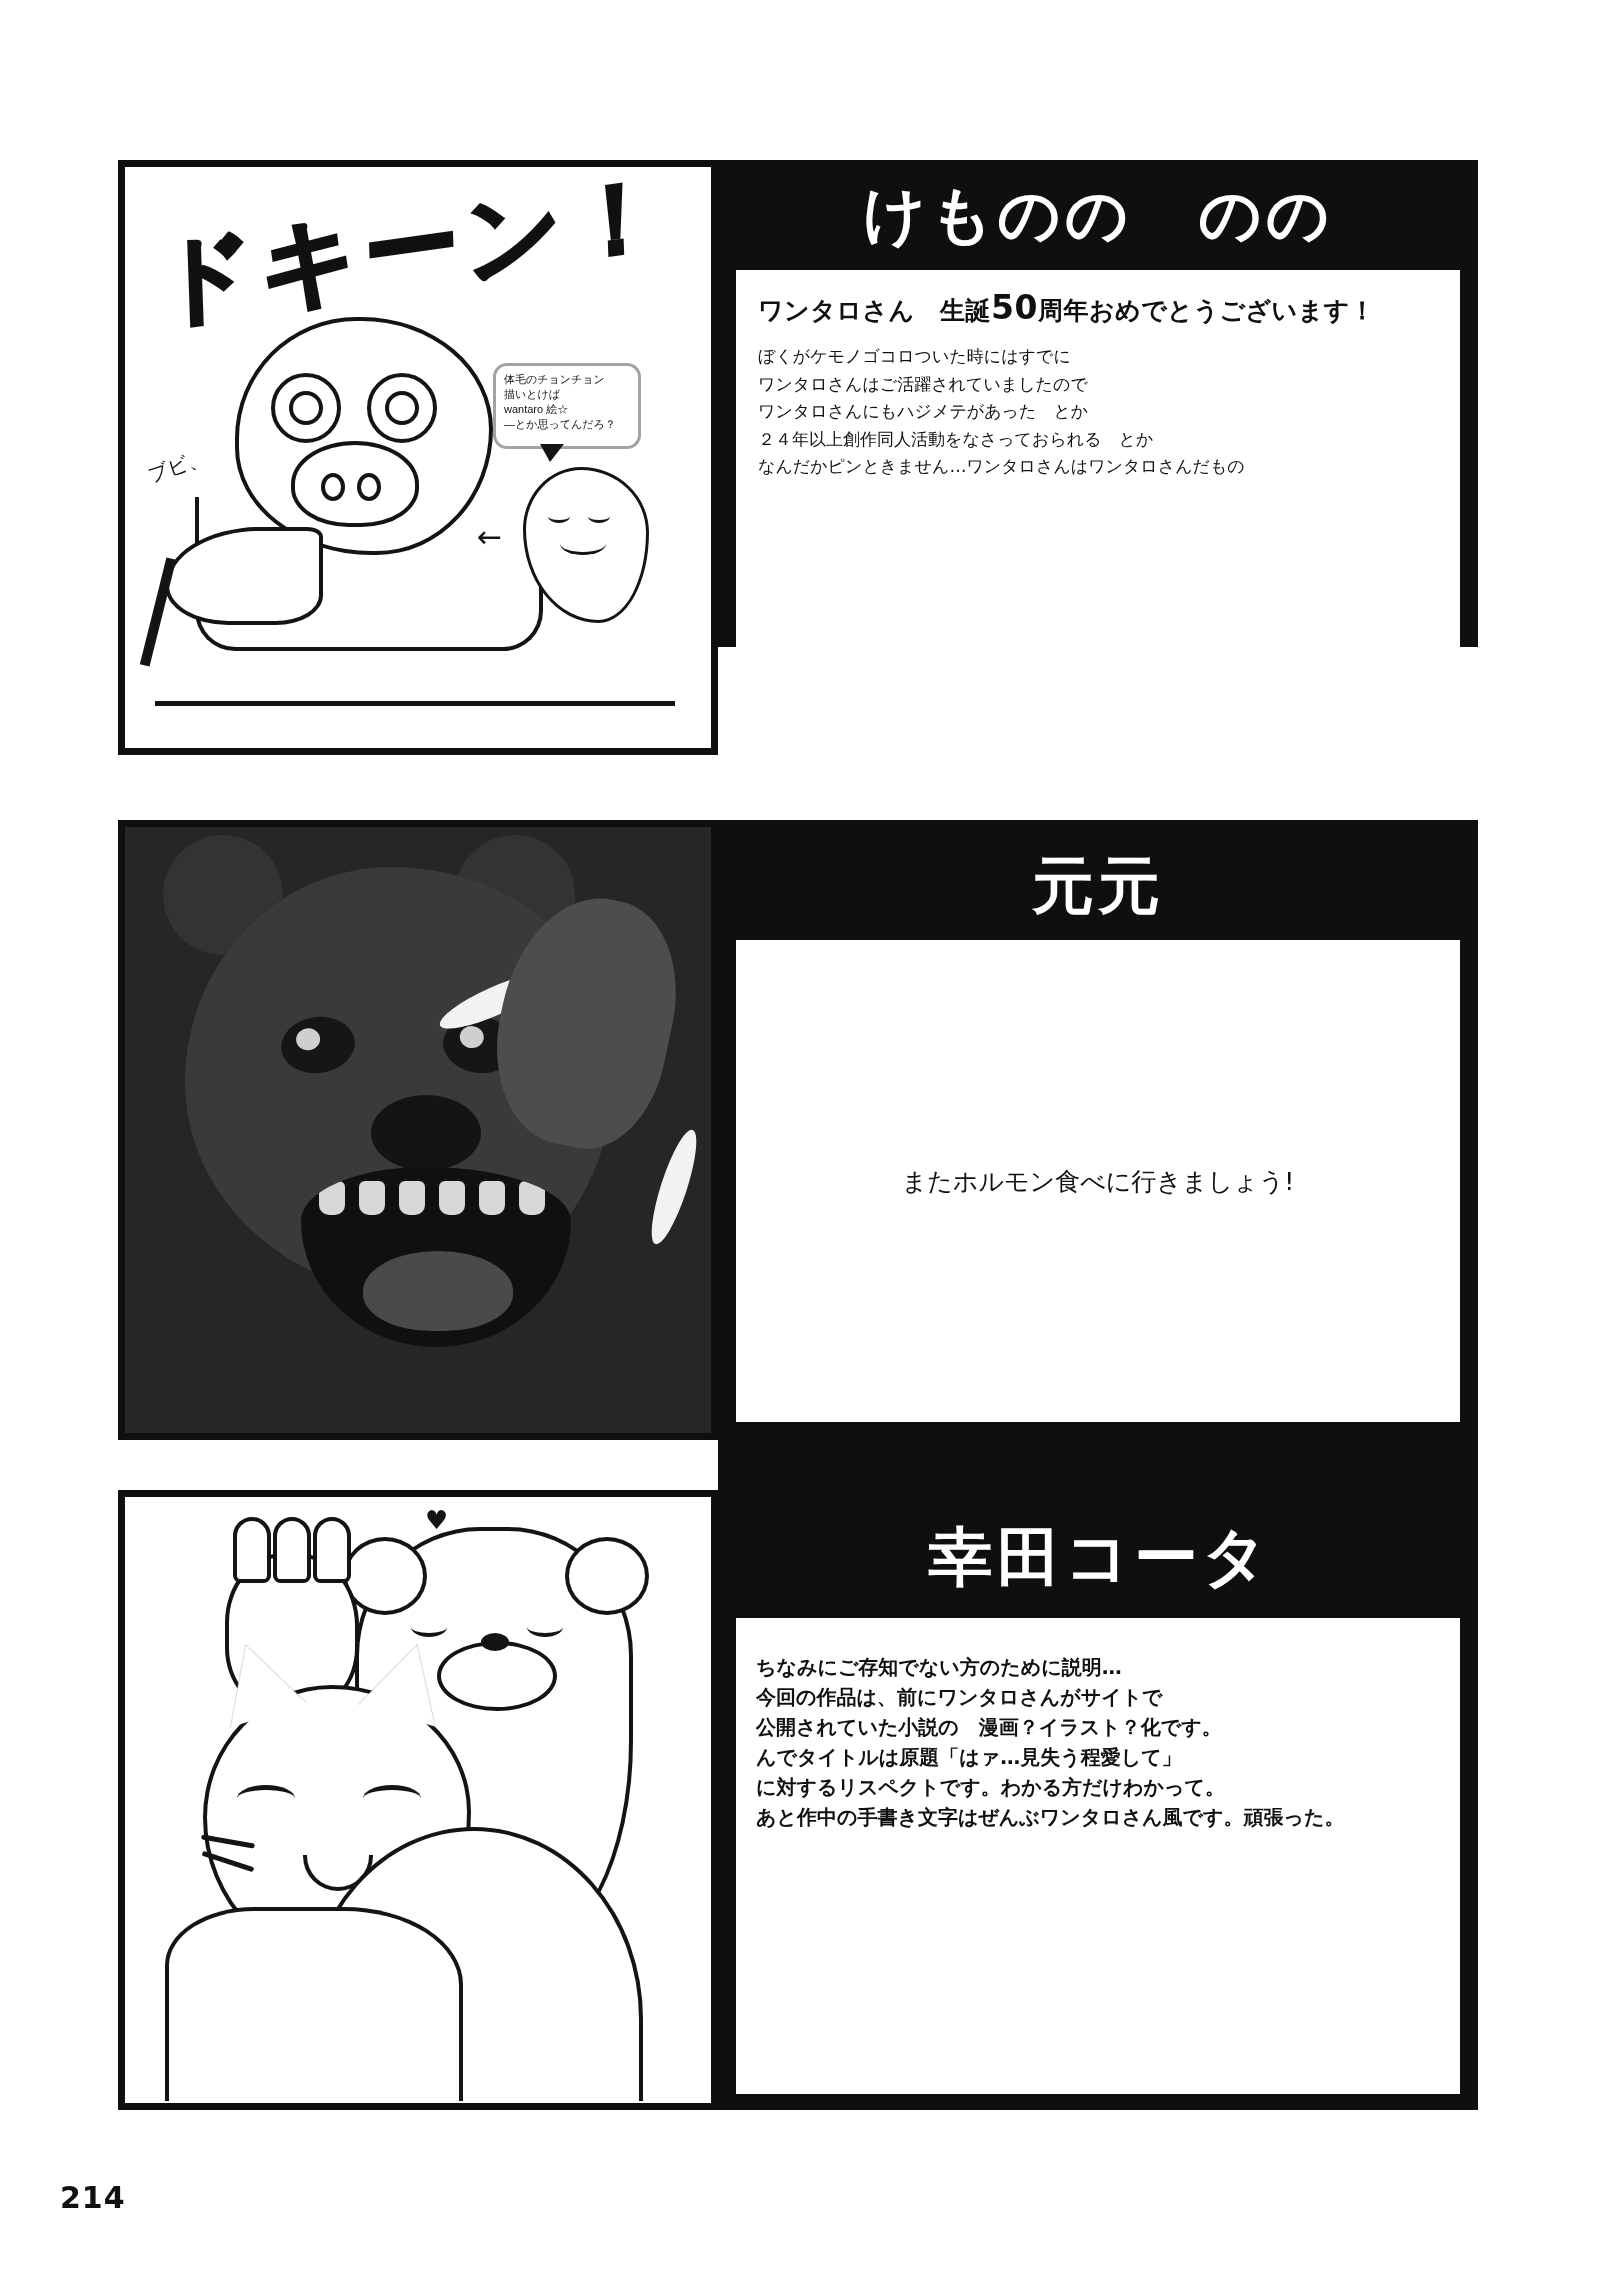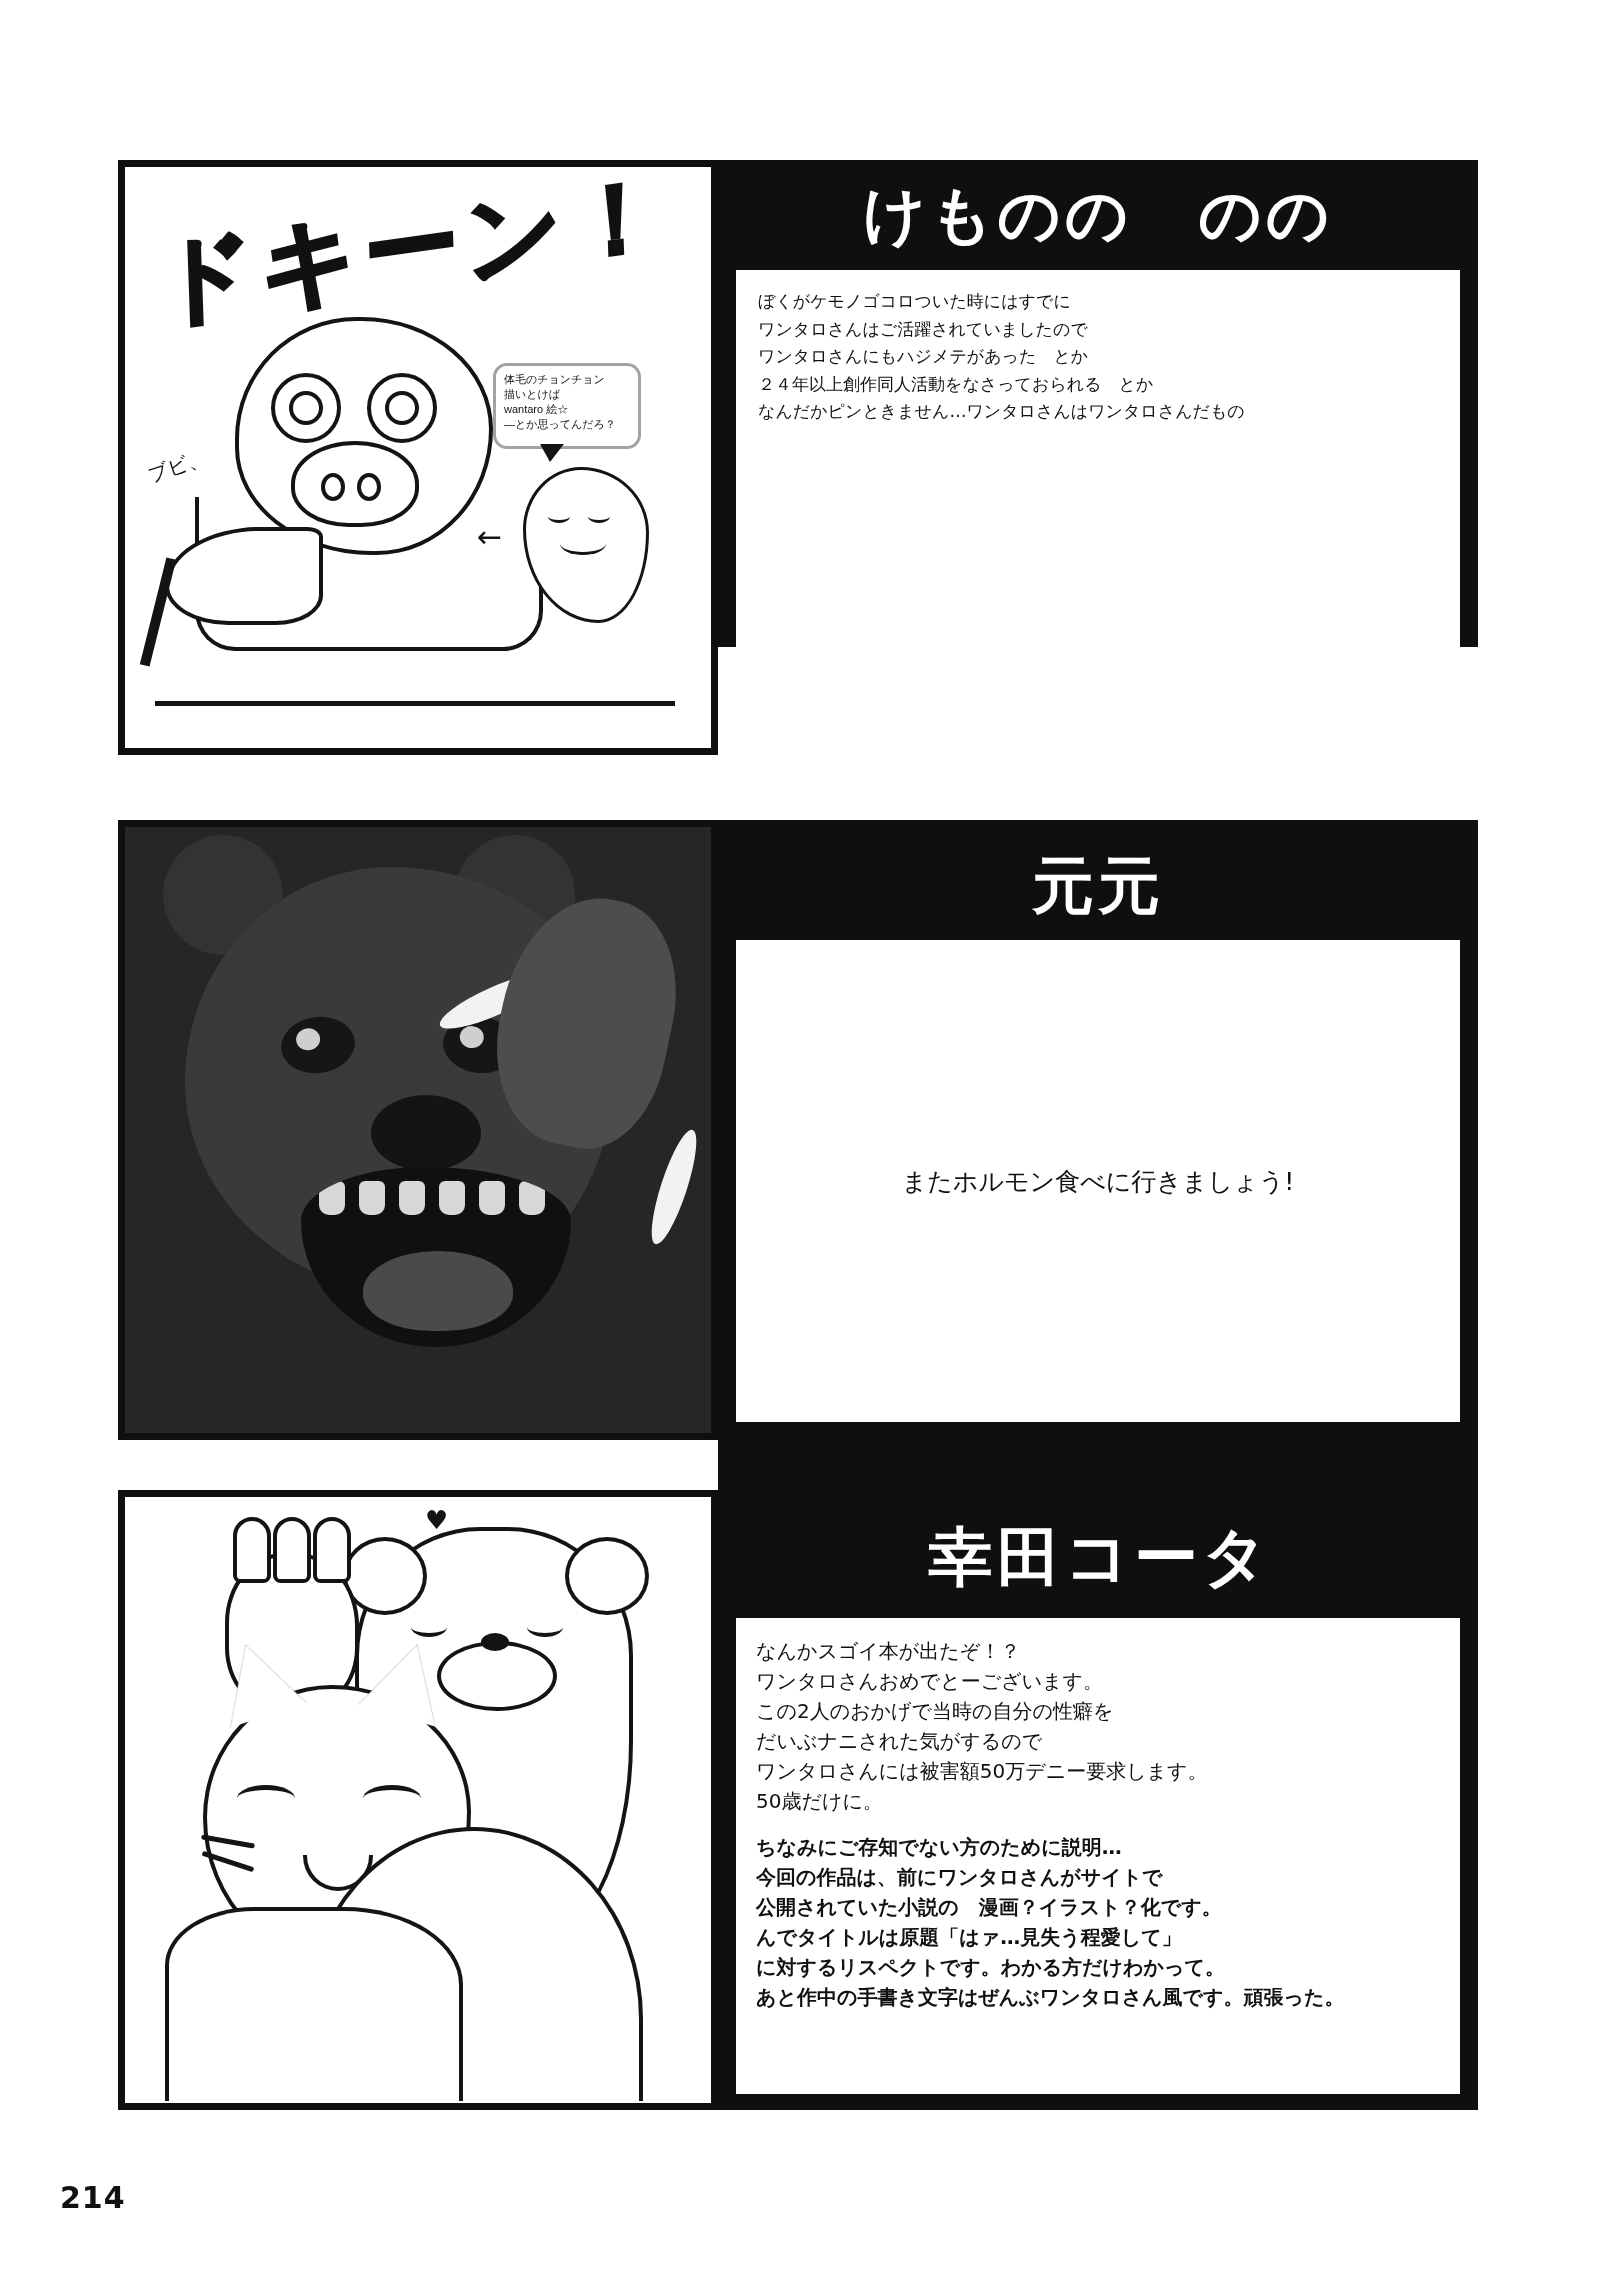--- a/index.html
+++ b/index.html
@@ -558,20 +558,21 @@
         <div class="e r"></div>
         <div class="m"></div>
       </div>
       <div class="arrow-mark">←</div>
     </div>
 
     <div class="text-cell">
       <div class="headline" id="r1-title">けものの　のの</div>
 
       <div id="r1-body">
+        <div id="r1-sub"><span>ワンタロさん　生誕</span><span class="big">50</span><span>周年おめでとうございます！</span></div>
 
         <div class="para" id="r1-p1">ぼくがケモノゴコロついた時にはすでに
 ワンタロさんはご活躍されていましたので
 ワンタロさんにもハジメテがあった　とか
 ２４年以上創作同人活動をなさっておられる　とか
 なんだかピンときません…ワンタロさんはワンタロさんだもの</div>
 
         <div id="r1-sign">
           <div>はっぴー</div>
           <div>あにばーさりぃ!!</div>
@@ -647,26 +648,20 @@
         <div class="stripe" style="right:-6px; top:170px; transform:rotate(-18deg);"></div>
       </div>
 
       <div class="body-blob"></div>
       <div class="coat"></div>
     </div>
 
     <div class="text-cell">
       <div class="headline" id="r3-title">幸田コータ</div>
       <div id="r3-body">
-        <div class="para" id="r3-p1">なんかスゴイ本が出たぞ！？
-ワンタロさんおめでとーございます。
-この2人のおかげで当時の自分の性癖を
-だいぶナニされた気がするので
-ワンタロさんには被害額50万デニー要求します。
-50歳だけに。</div>
         <div class="para" id="r3-p2">ちなみにご存知でない方のために説明…
 今回の作品は、前にワンタロさんがサイトで
 公開されていた小説の　漫画？イラスト？化です。
 んでタイトルは原題「はァ…見失う程愛して」
 に対するリスペクトです。わかる方だけわかって。
 あと作中の手書き文字はぜんぶワンタロさん風です。頑張った。</div>
       </div>
     </div>
   </div>
 

